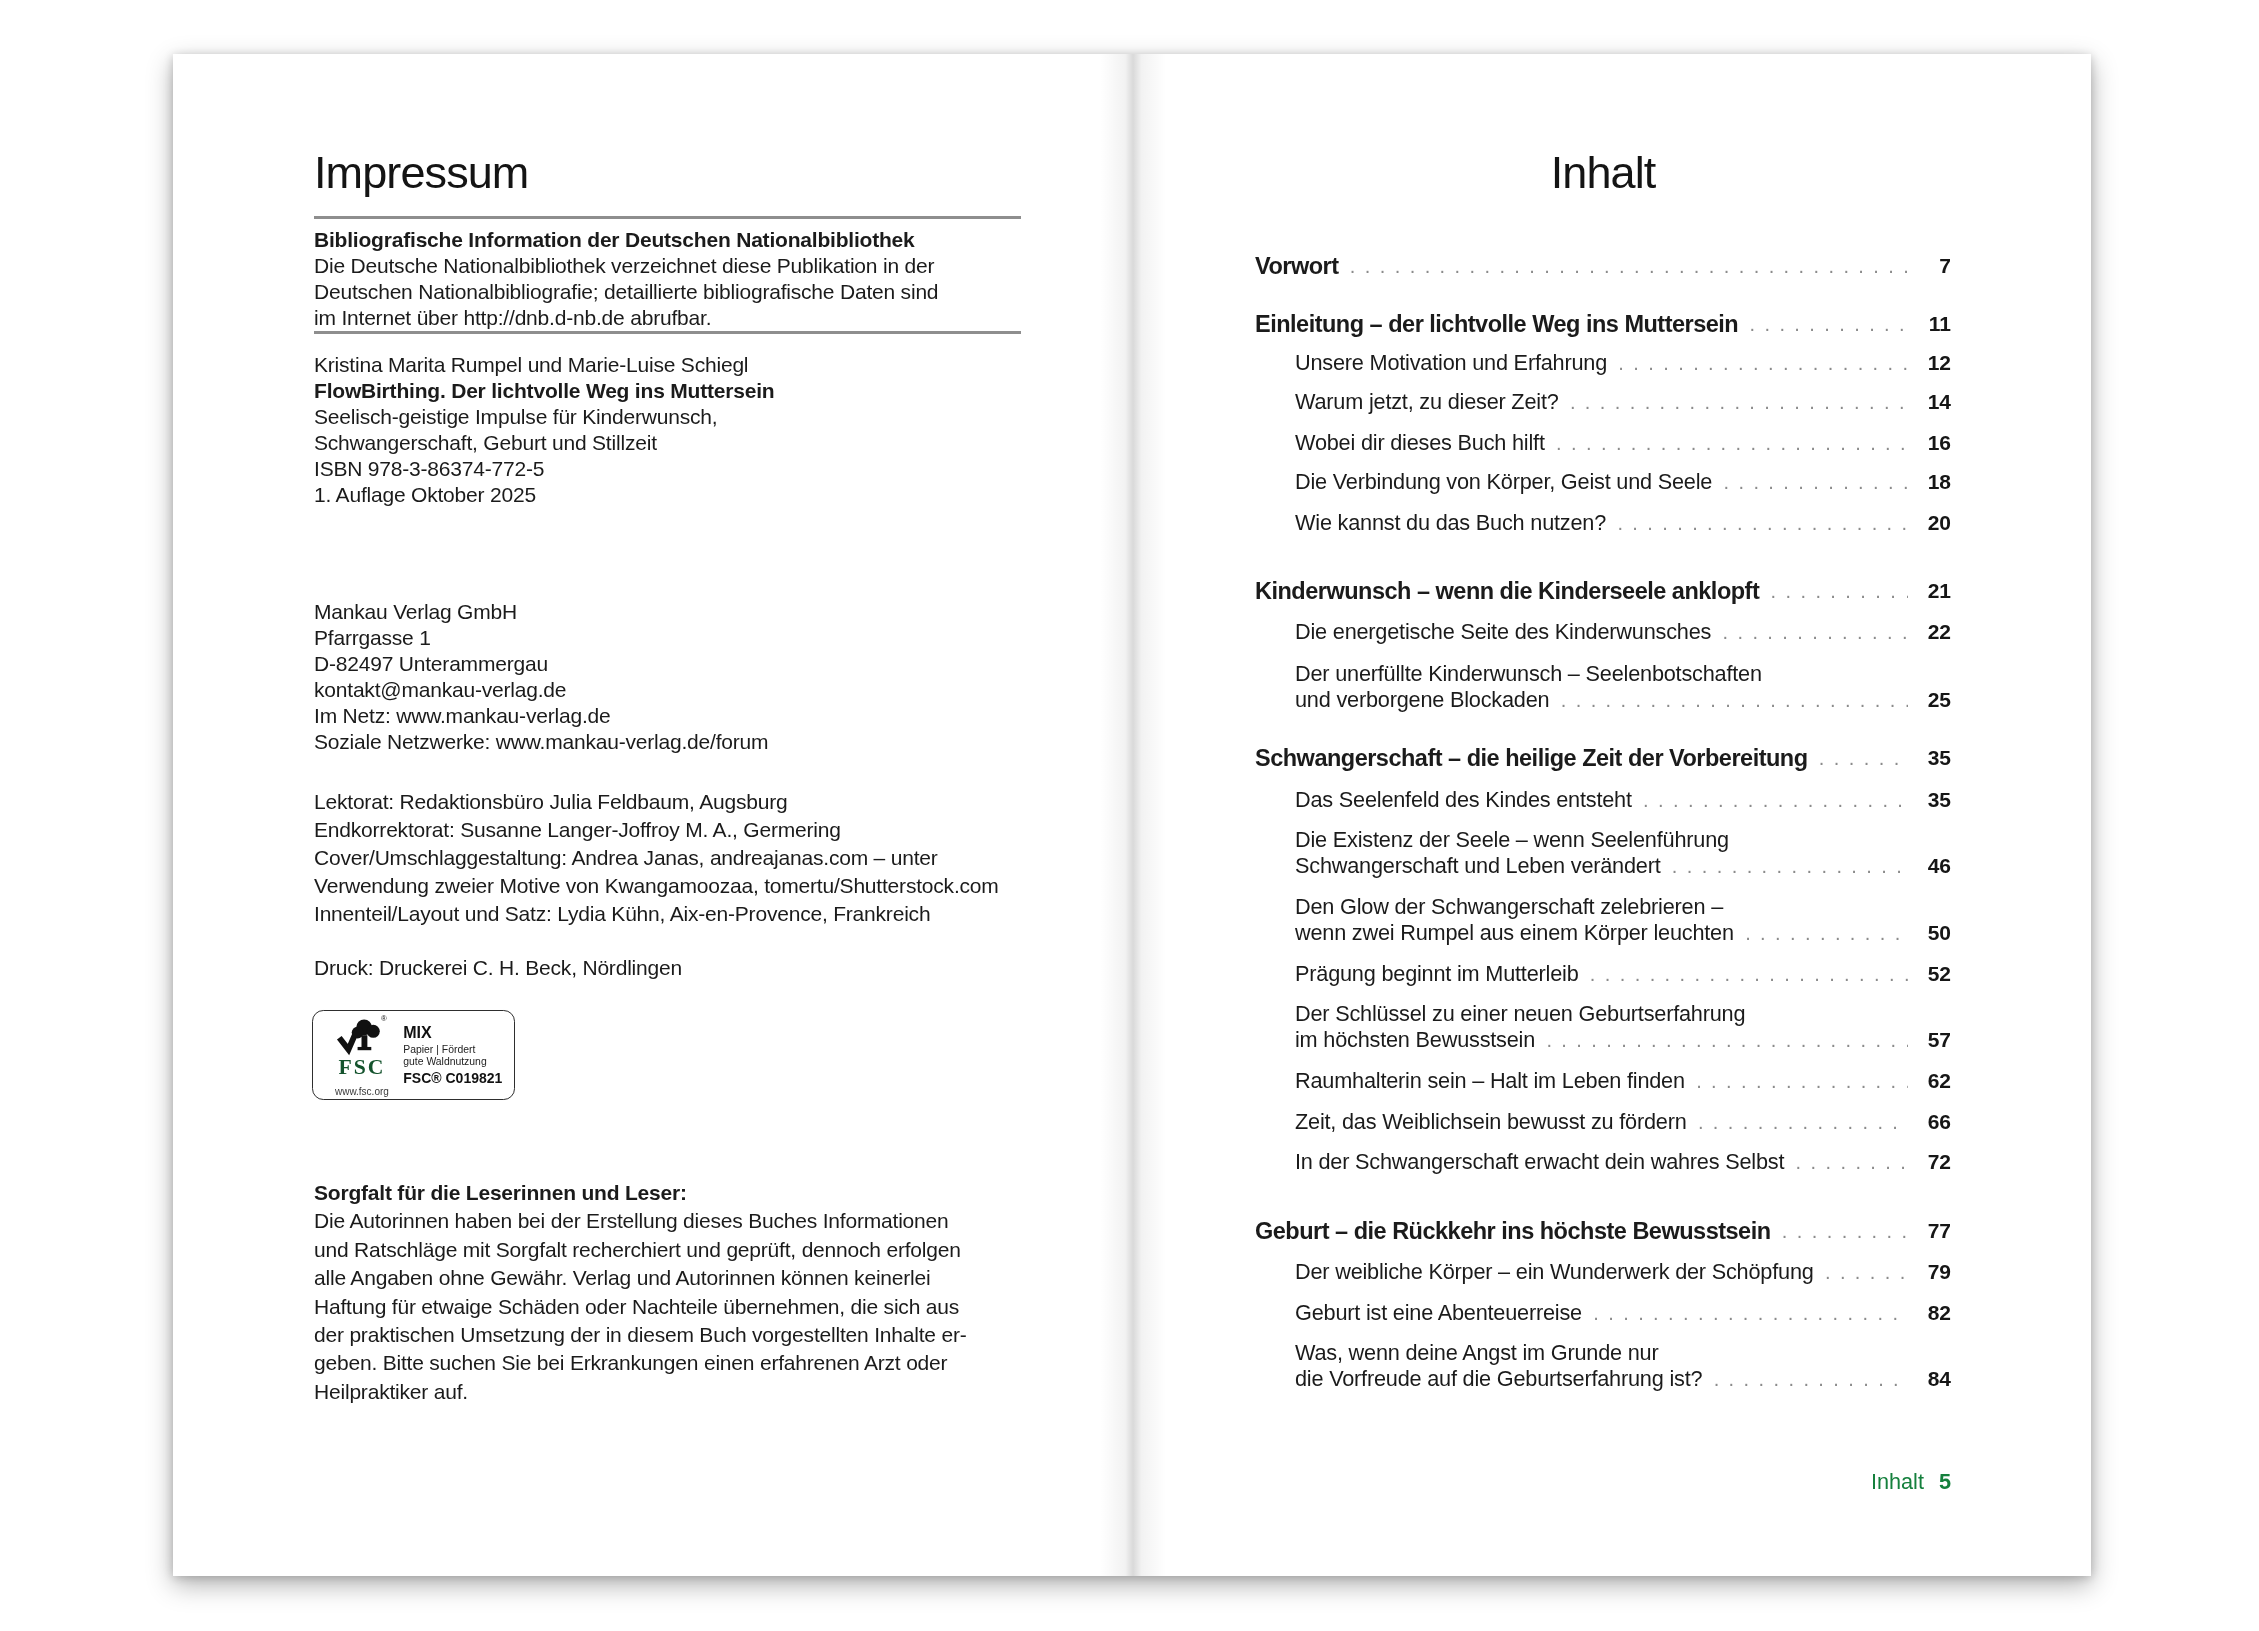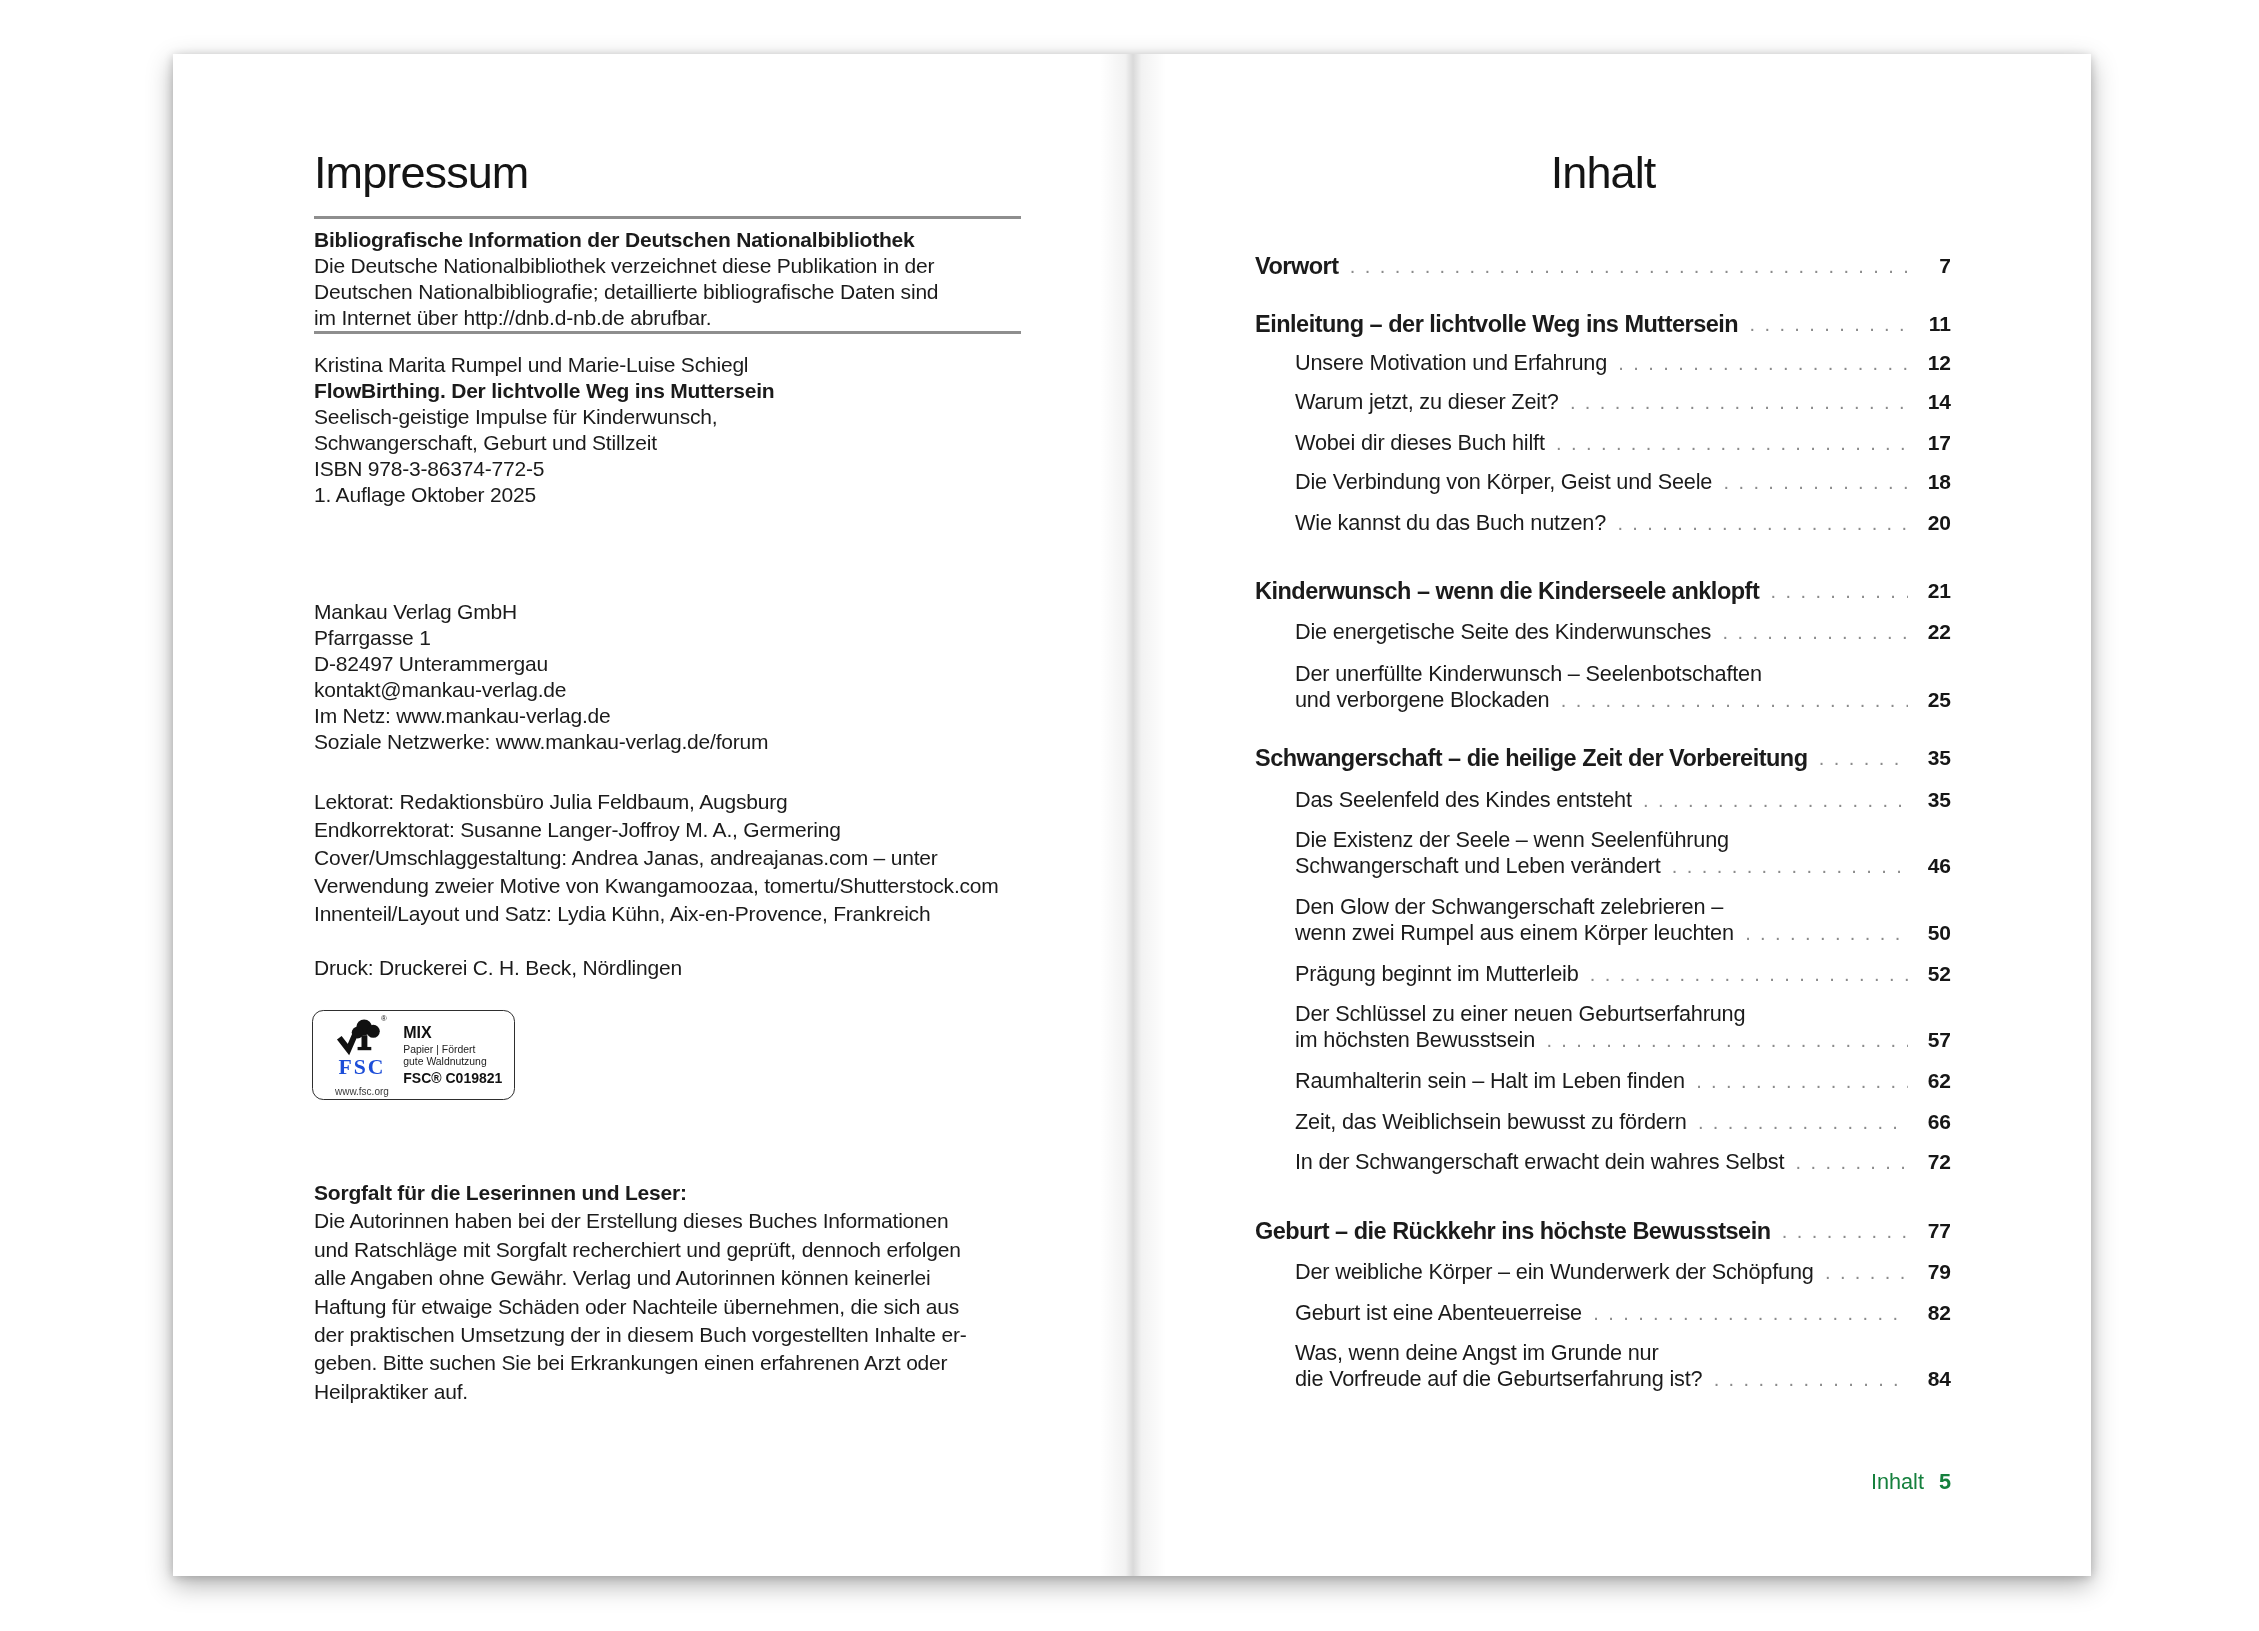--- a/index.html
+++ b/index.html
@@ -36,21 +36,21 @@
   #notice-block{top:1125px;line-height:28.4px}
 
   
   #fsc-label{
     position:absolute;left:139px;top:956px;width:203px;height:90px;box-sizing:border-box;
     border:1.9px solid #2e2e2e;border-radius:11.3px;background:#fff;
     display:flex;align-items:center;padding:5.6px 7.5px 5.6px 9.4px;
   }
   .fsc-left{width:79px;display:flex;flex-direction:column;align-items:center;line-height:1}
   .fsc-left svg{display:block}
-  .fsc-acronym{font-family:"Liberation Serif","DejaVu Serif",serif;font-weight:700;font-size:21.7px;letter-spacing:1.9px;margin-top:-2.8px;color:#1d4ed8}
+  .fsc-acronym{font-family:"Liberation Serif","DejaVu Serif",serif;font-weight:700;font-size:21.7px;letter-spacing:1.9px;margin-top:-2.8px;color:#14532d}
   .fsc-url{font-size:10px;color:#3a3a3a;margin-top:9px}
   .fsc-right{flex:1;text-align:left;line-height:1.12;padding-left:1.9px}
   .fsc-mix{font-weight:700;font-size:16px;margin-bottom:2.8px;color:#111}
   .fsc-claim{font-size:10.4px;color:#222}
   .fsc-license{font-weight:700;font-size:14px;margin-top:2.8px;color:#111}
 
   
   #toc{position:absolute;left:1082px;top:0;width:696px;height:100%}
   .toc-row{position:absolute;left:0;width:100%;box-sizing:border-box}
   .toc-row.chapter{font-weight:700;font-size:23.5px;line-height:28px;letter-spacing:-0.5px}
@@ -176,21 +176,21 @@
       <span class="toc-title">Warum jetzt, zu dieser Zeit?</span>
       <span class="leader"></span>
       <span class="num">14</span>
     </div>
   </div>
         <div class="toc-row sub" style="top: 376px;">
 
     <div class="toc-last">
       <span class="toc-title">Wobei dir dieses Buch hilft</span>
       <span class="leader"></span>
-      <span class="num">17</span>
+      <span class="num">16</span>
     </div>
   </div>
         <div class="toc-row sub" style="top: 415px;">
 
     <div class="toc-last">
       <span class="toc-title">Die Verbindung von Körper, Geist und Seele</span>
       <span class="leader"></span>
       <span class="num">18</span>
     </div>
   </div>

